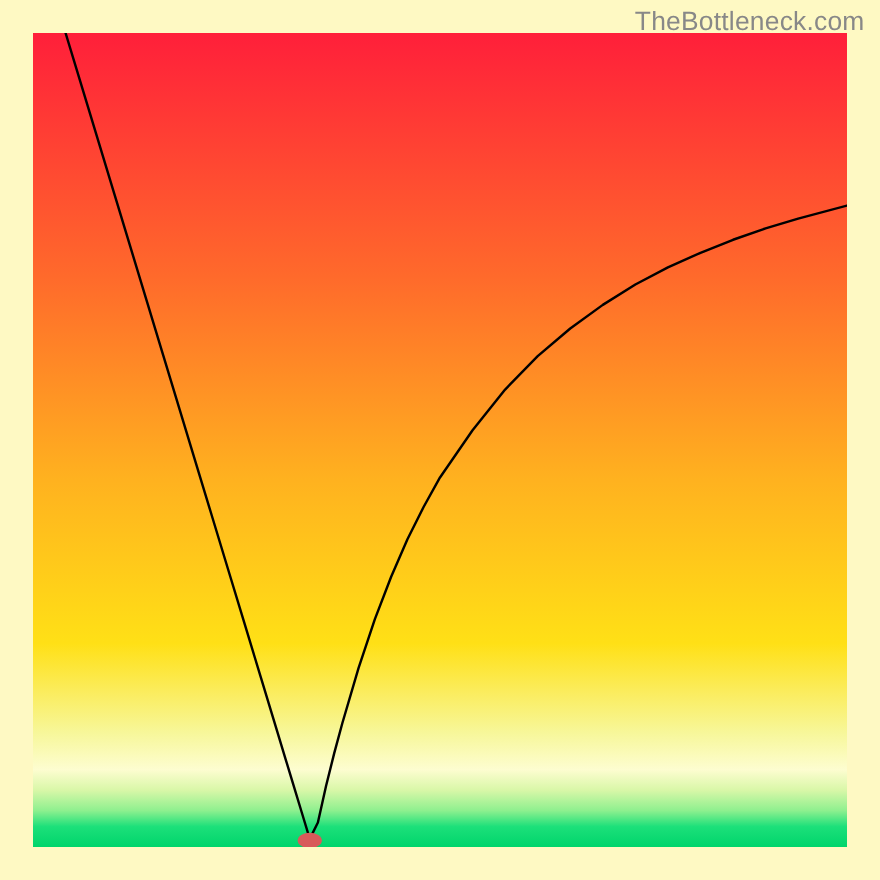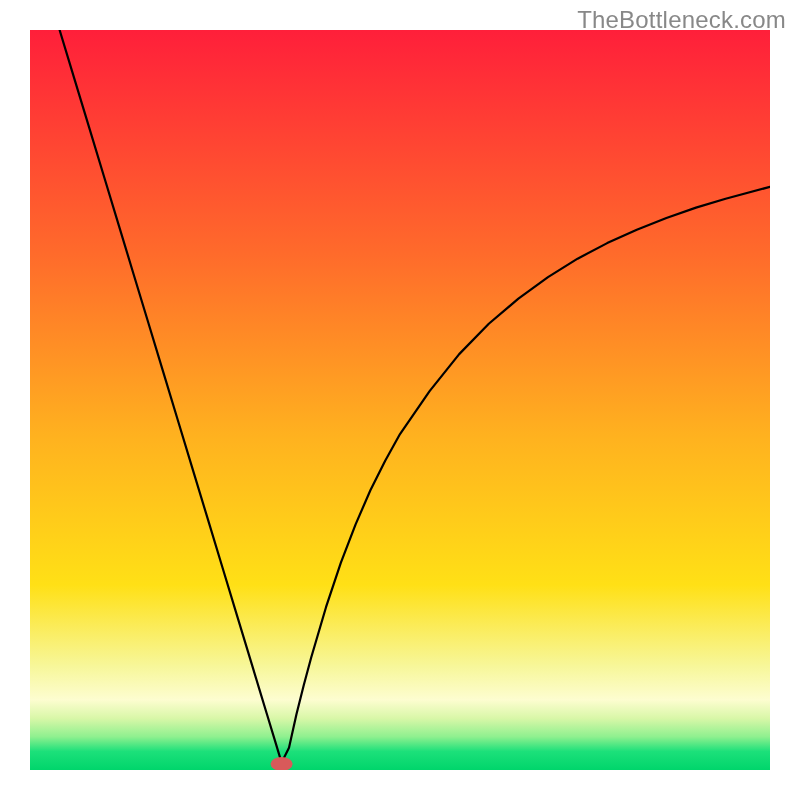--- a/index.html
+++ b/index.html
@@ -8,21 +8,21 @@
     width: 800px;
     height: 800px;
     background: #000;
     font-family: Arial, Helvetica, sans-serif;
     overflow: hidden;
   }
   .frame {
     position: relative;
     width: 800px;
     height: 800px;
-    background: #ffffff;
+    background: #fef9c3;
   }
   .plot-area {
     position: absolute;
     left: 30px;
     top: 30px;
     width: 740px;
     height: 740px;
     overflow: hidden;
   }
   .watermark {

